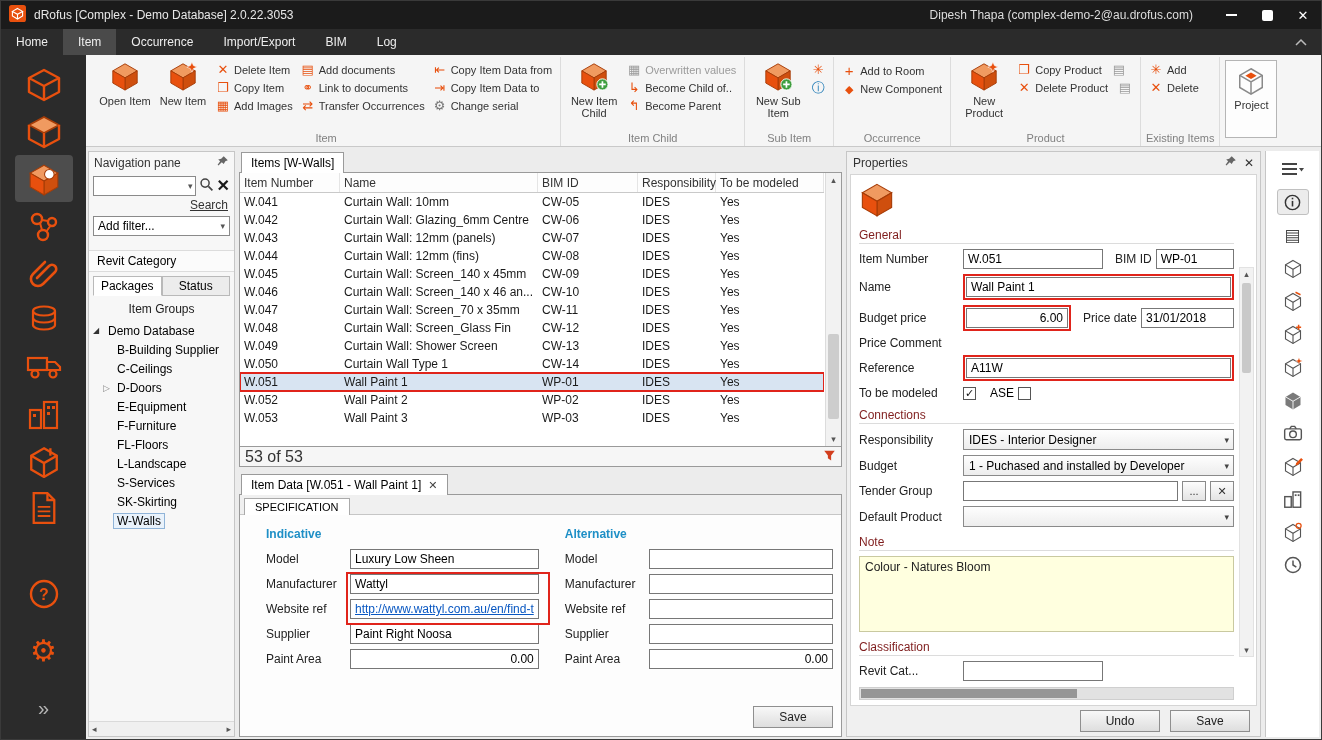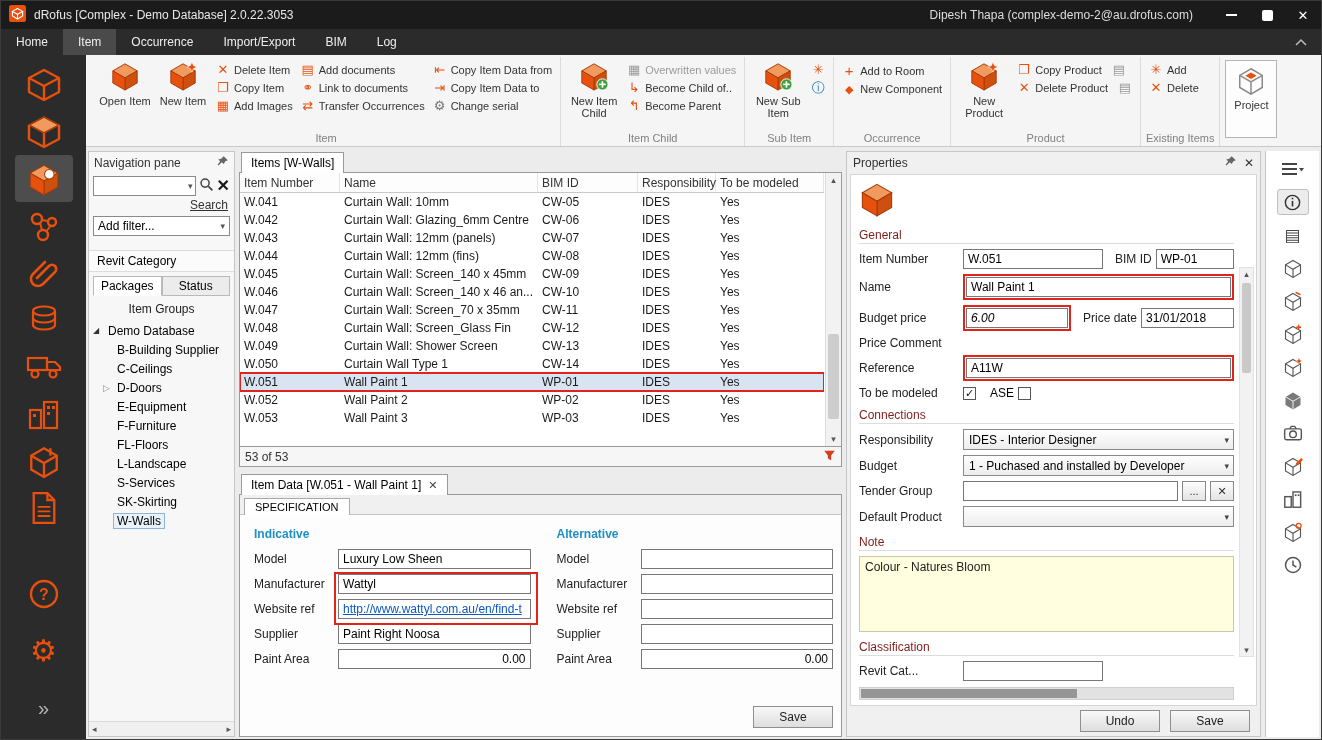--- a/index.html
+++ b/index.html
@@ -75,27 +75,27 @@
 .thead{display:flex;height:20px;border-bottom:1px solid #c9c9c9;align-items:stretch;color:#333;background:#fdfdfd;}
 .hcell{padding:0 4px;font-size:12px;border-right:1px solid #e5e5e5;display:flex;align-items:center;}
 .tbody{flex:1;overflow:hidden;}
 .trow{display:flex;height:18px;align-items:center;background:#fff;}
 .tcell{padding:0 4px;font-size:12px;color:#1a1a1a;white-space:nowrap;overflow:hidden;}
 .col0{width:100px;flex:0 0 auto;}.col1{width:198px;flex:0 0 auto;}.col2{width:100px;flex:0 0 auto;}.col3{width:78px;flex:0 0 auto;}.col4{flex:1;min-width:0;}
 .trow.selrow{background:#d8e4f2;outline:2px solid #e0241b;outline-offset:-1px;position:relative;z-index:1;}
 .vscroll{position:absolute;top:0;right:0;bottom:0;width:16px;background:#f2f2f2;border-left:1px solid #dcdcdc;display:flex;flex-direction:column;align-items:center;font-size:8px;color:#555;padding:2px 0;}
 .vtrack{flex:1;width:100%;position:relative;}
 .vthumb{position:absolute;left:2px;right:2px;top:60%;height:34%;background:#cdcdcd;border-radius:2px;}
-.items-status{height:20px;border:1px solid #9a9a9a;border-top:none;background:#f6f6f6;display:flex;align-items:center;padding:0 5px;font-size:12px;color:#333;gap:4px;}
+.items-status{height:20px;border:1px solid #9a9a9a;border-top:none;background:#f6f6f6;display:flex;align-items:center;padding:0 5px;font-size:16px;color:#333;gap:4px;}
 
 .itemdata-panel{flex:1;display:flex;flex-direction:column;margin-top:6px;min-height:0;}
 .id-content{flex:1;border:1px solid #9a9a9a;background:#fdfdfd;margin-top:-1px;display:flex;flex-direction:column;min-height:0;}
 .subtabs{height:20px;background:#f0f0f0;border-bottom:1px solid #c6c6c6;display:flex;align-items:flex-end;padding-left:4px;flex:0 0 auto;}
 .subtab{background:#fff;border:1px solid #aaa;border-bottom:none;font-size:11px;padding:2px 10px;position:relative;top:1px;}
-.id-form{display:flex;gap:26px;padding:12px 8px 0 14px;}
+.id-form{display:flex;gap:26px;padding:12px 8px 0 26px;}
 .id-col{width:284px;position:relative;}
 .id-col-h{color:#1e8fc6;font-size:12px;font-weight:bold;margin-bottom:8px;}
 .fr{display:flex;align-items:center;margin-bottom:5px;}
 .fr label{width:84px;font-size:12px;color:#222;flex:0 0 auto;}
 .fr input,.fr .inbox{flex:1;height:20px;border:1px solid #777;background:#fff;font:inherit;font-size:12px;padding:0 4px;min-width:0;}
 .inbox{display:flex;align-items:center;overflow:hidden;white-space:nowrap;}
 .inbox a{color:#0a58c2;text-decoration:underline;font-size:12px;white-space:nowrap;}
 .fr input.num{text-align:right;}
 .annot-box{position:absolute;left:80px;top:45px;width:204px;height:53px;border:2px solid #e0241b;pointer-events:none;}
 .id-save-row{margin-top:auto;display:flex;justify-content:flex-end;padding:6px 8px 8px;}
@@ -109,21 +109,21 @@
 .pitem-title{font-size:13px;font-weight:bold;color:#111;margin-bottom:2px;}
 .pitem-meta{font-style:italic;font-size:11px;color:#333;line-height:1.4;}
 .psec{color:#7f1d1d;font-size:12px;margin:8px 0 5px;border-bottom:1px solid #dcdcdc;padding-bottom:1px;}
 .prow{display:flex;align-items:center;margin-bottom:5px;gap:4px;}
 .prow>label{width:100px;flex:0 0 auto;color:#222;}
 .prow label.inline{width:auto;margin-left:8px;flex:0 0 auto;}
 .pinput{height:20px;border:1px solid #777;background:#fff;font:inherit;font-size:12px;padding:0 4px;}
 .grow{flex:1;min-width:0;}
 .w140{width:140px;flex:0 0 auto;}
 .w108{width:108px;}
-.num{text-align:left;font-style:italic;}
+.num{text-align:right;}
 .redwrap{border:2px solid #e0241b;padding:1px;display:flex;}
 .redwrap .pinput{width:100%;}
 .cb{width:13px;height:13px;border:1px solid #555;background:#fff;display:inline-flex;align-items:center;justify-content:center;font-size:11px;color:#111;line-height:1;flex:0 0 auto;}
 .cb-lbl{margin-left:10px;}
 .combo2{height:21px;border:1px solid #8a8a8a;background:linear-gradient(#fefefe,#eded ed);background:linear-gradient(#fefefe,#ededed);display:flex;align-items:center;padding:0 18px 0 5px;position:relative;overflow:hidden;white-space:nowrap;}
 .combo2 .darr{position:absolute;right:4px;font-size:9px;color:#444;}
 .mini{width:24px;height:20px;border:1px solid #8a8a8a;background:linear-gradient(#fdfdfd,#e4e4e4);font:inherit;font-size:11px;color:#333;flex:0 0 auto;}
 .note-area{height:76px;border:1px solid #c9c9a0;background:#ffffdf;padding:3px 5px;font-size:12px;color:#222;}
 .p-hscroll{height:13px;background:#e2e2e2;margin-top:6px;position:relative;border:1px solid #cfcfcf;}
 .p-hthumb{position:absolute;left:1px;top:1px;bottom:1px;width:58%;background:#969696;}

